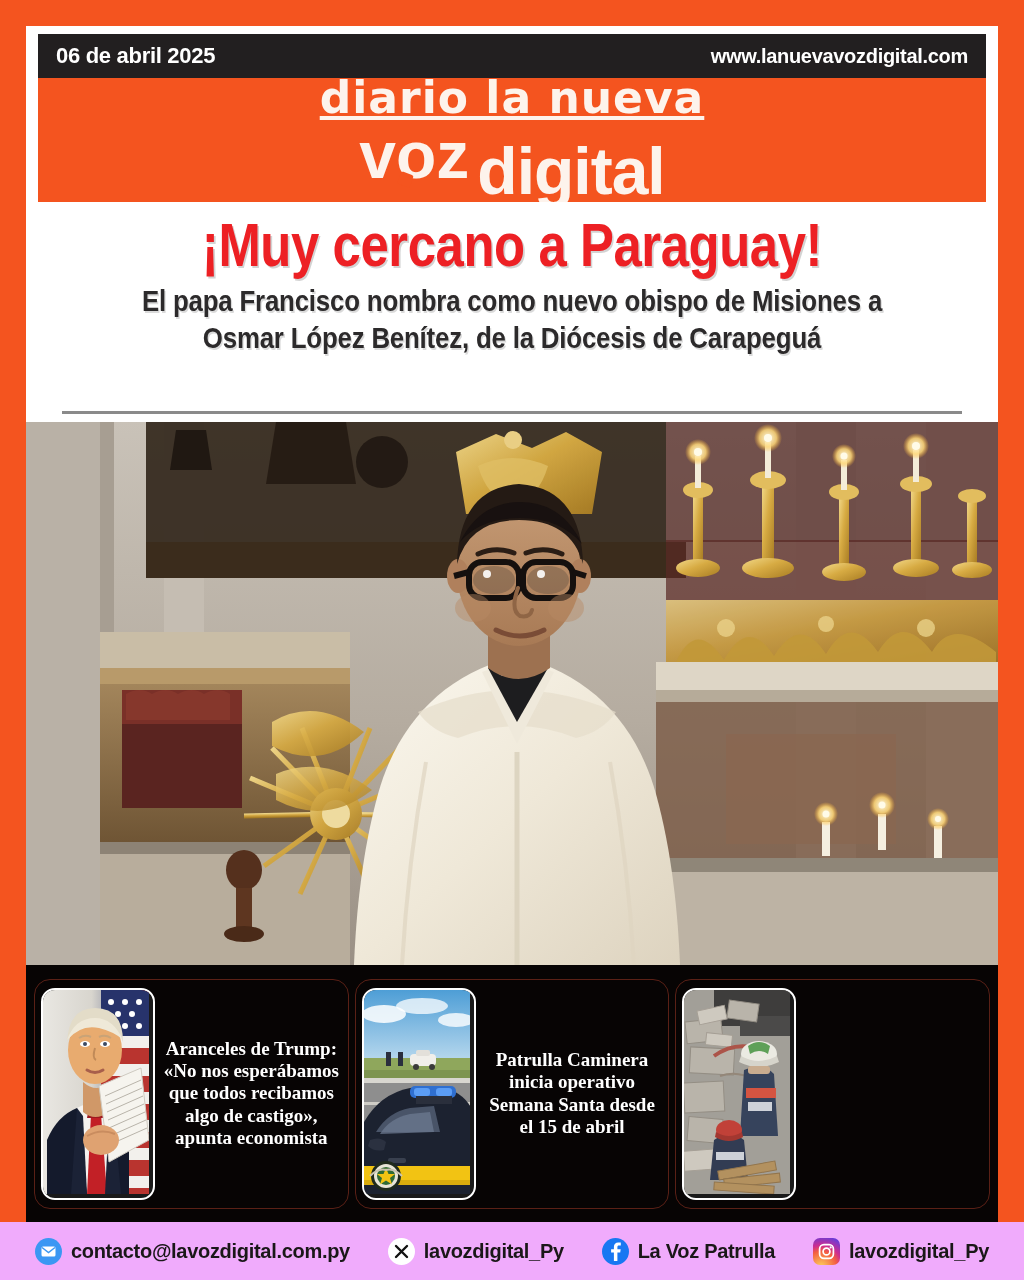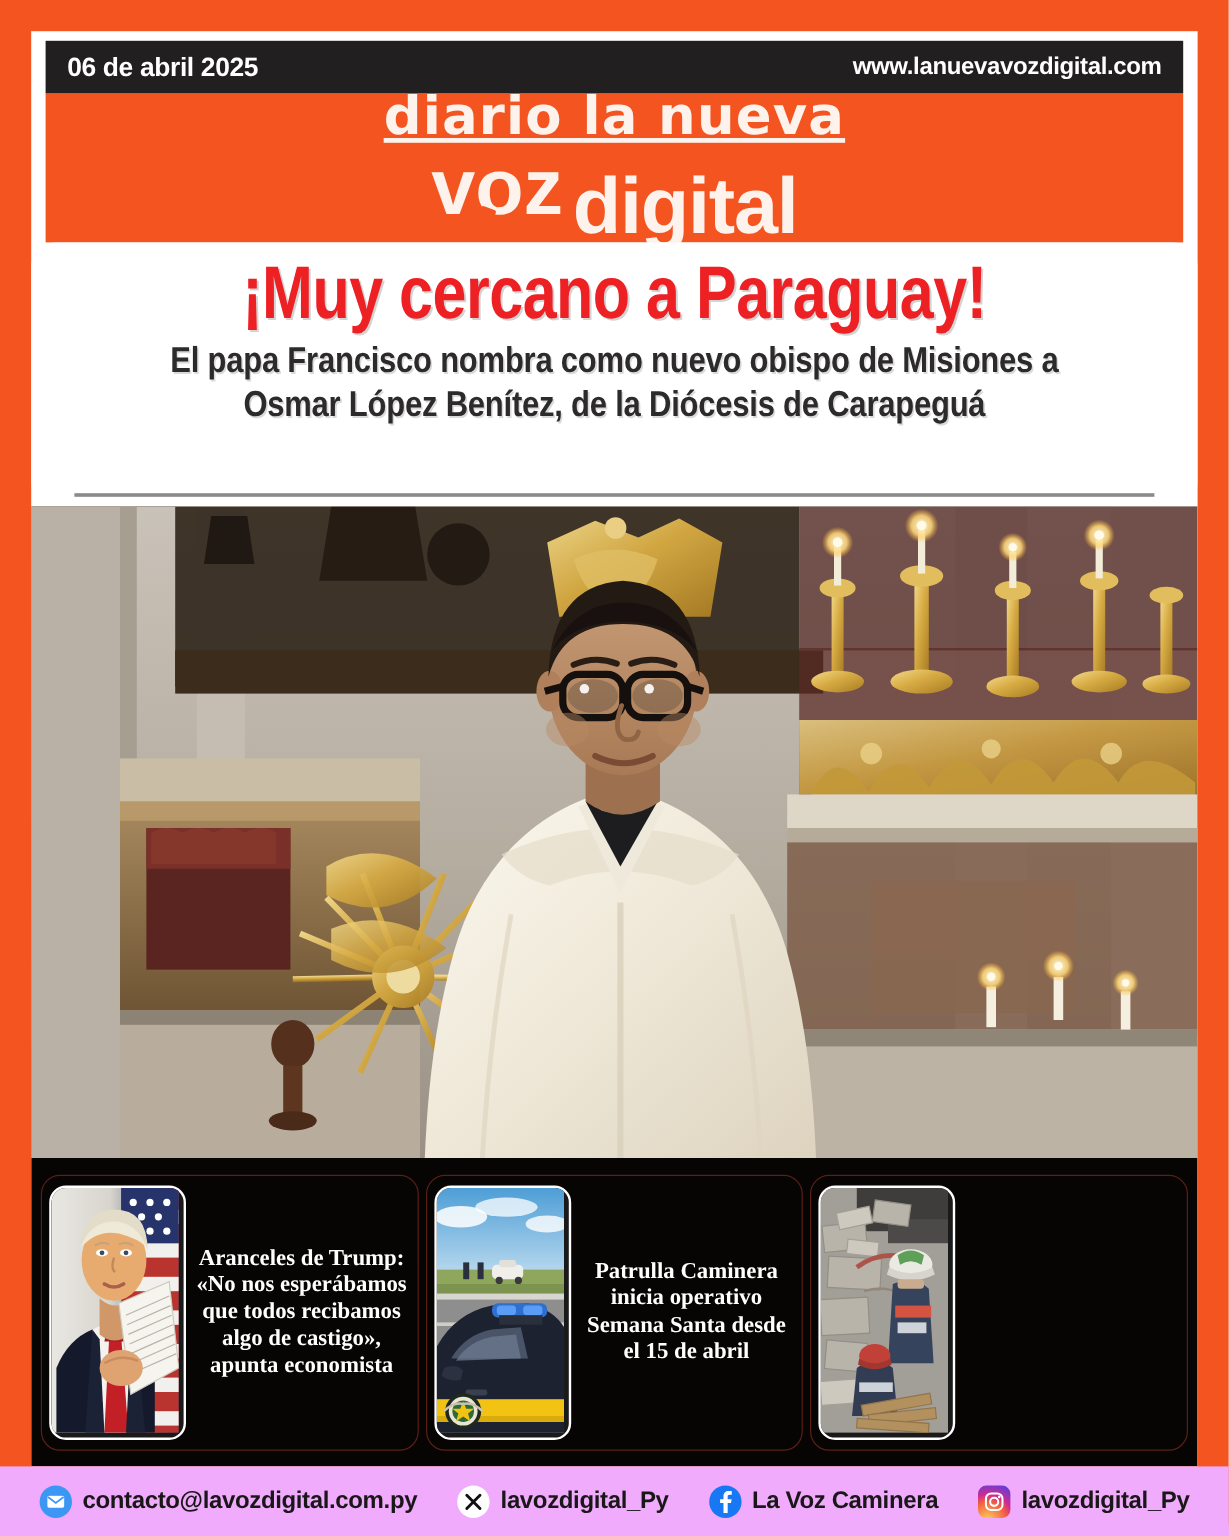--- a/index.html
+++ b/index.html
@@ -730,21 +730,21 @@
       </span>
       <span class="social-label">lavozdigital_Py</span>
     </div>
 
     <div class="social">
       <span class="ico ico-fb">
         <svg width="14" height="20" viewBox="0 0 14 20" xmlns="http://www.w3.org/2000/svg">
           <path d="M9.4 20 V11.6 h2.8 l0.5 -3.3 H9.4 V6.2 c0 -1 0.3 -1.6 1.7 -1.6 h1.7 V1.6 C12.5 1.6 11.4 1.4 10.2 1.4 c -2.6 0 -4.3 1.6 -4.3 4.5 v2.4 H3.1 v3.3 h2.8 V20 Z" fill="#ffffff"></path>
         </svg>
       </span>
-      <span class="social-label">La Voz Caminera</span>
+      <span class="social-label">La Voz Patrulla</span>
     </div>
 
     <div class="social">
       <span class="ico ico-ig">
         <svg width="17" height="17" viewBox="0 0 17 17" xmlns="http://www.w3.org/2000/svg">
           <rect x="1.6" y="1.6" width="13.8" height="13.8" rx="4.3" fill="none" stroke="#ffffff" stroke-width="1.7"></rect>
           <circle cx="8.5" cy="8.5" r="3.4" fill="none" stroke="#ffffff" stroke-width="1.7"></circle>
           <circle cx="12.7" cy="4.4" r="1.1" fill="#ffffff"></circle>
         </svg>
       </span>

